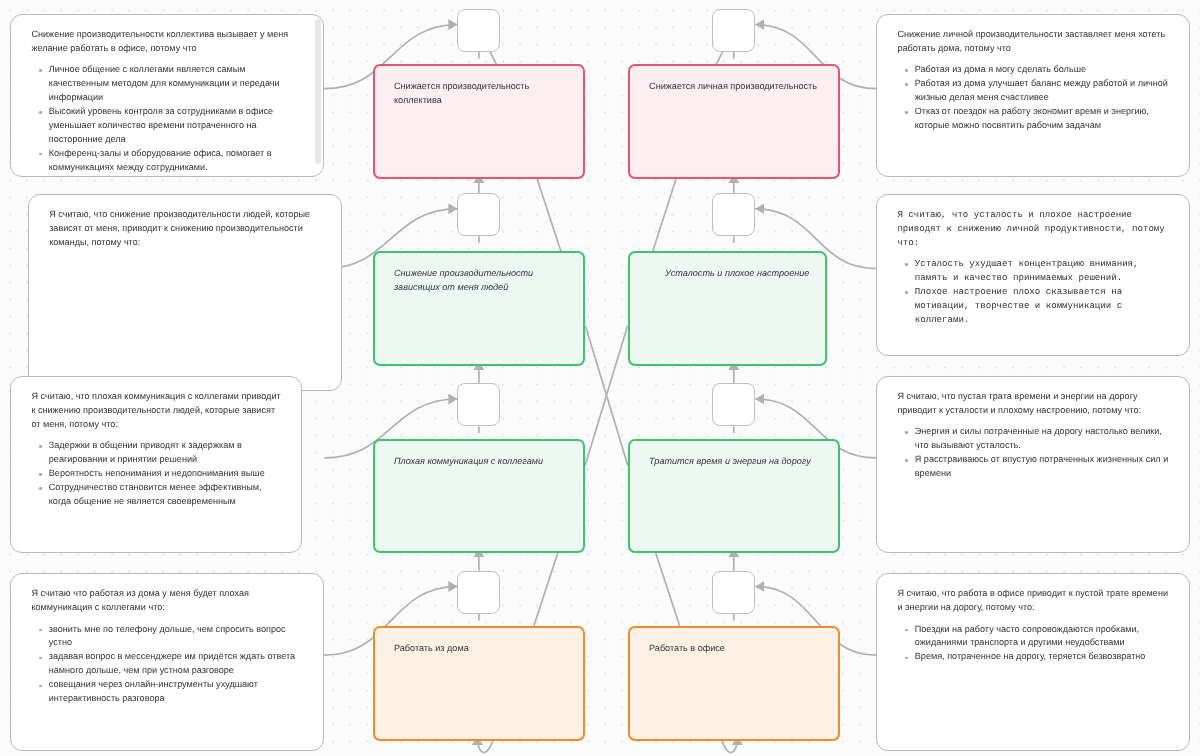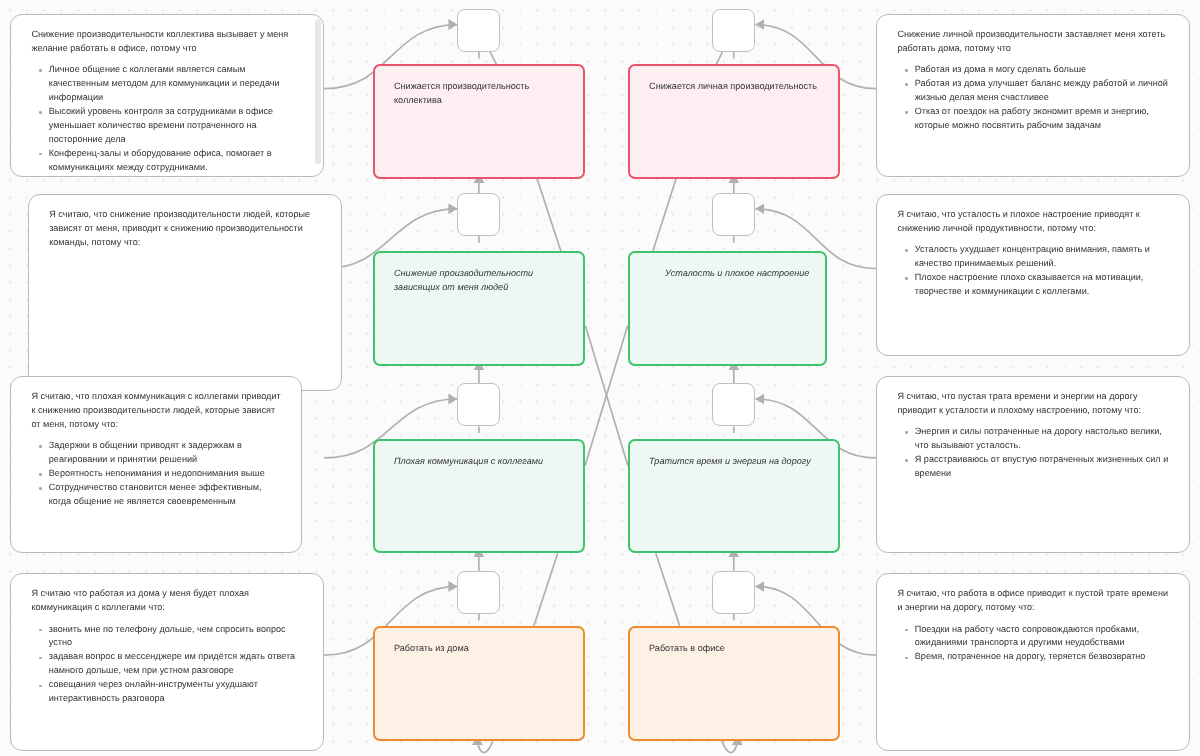--- a/index.html
+++ b/index.html
@@ -121,21 +121,21 @@
   <div class="note" style="left:876.2px;top:13.6px;width:314.0px;height:163.2px;">
     <div class="nbody">
       <p class="intro">Снижение личной производительности заставляет меня хотеть работать дома, потому что</p>
       <ul>
         <li>Работая из дома я могу сделать больше</li>
         <li>Работая из дома улучшает баланс между работой и личной жизнью делая меня счастливее</li>
         <li>Отказ от поездок на работу экономит время и энергию, которые можно посвятить рабочим задачам</li>
       </ul>
     </div>
   </div>
-  <div class="note" style="left:876.2px;top:193.7px;width:314.0px;height:162.5px;">
+  <div class="note" style="left:876.2px;top:193.7px;width:314.0px;height:162.5px;font-family:Liberation Mono, monospace;">
     <div class="nbody">
       <p class="intro">Я считаю, что усталость и плохое настроение приводят к снижению личной продуктивности, потому что:</p>
       <ul>
         <li>Усталость ухудшает концентрацию внимания, память и качество принимаемых решений.</li>
         <li>Плохое настроение плохо сказывается на мотивации, творчестве и коммуникации с коллегами.</li>
       </ul>
     </div>
   </div>
   <div class="note" style="left:876.2px;top:375.8px;width:314.0px;height:177.6px;">
     <div class="nbody">

